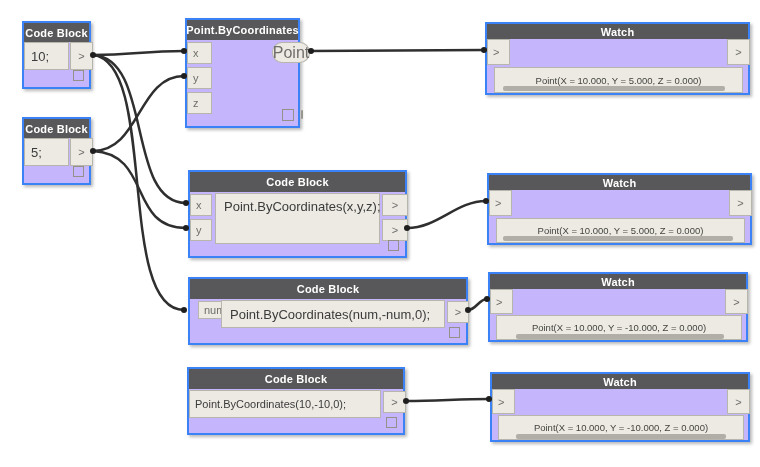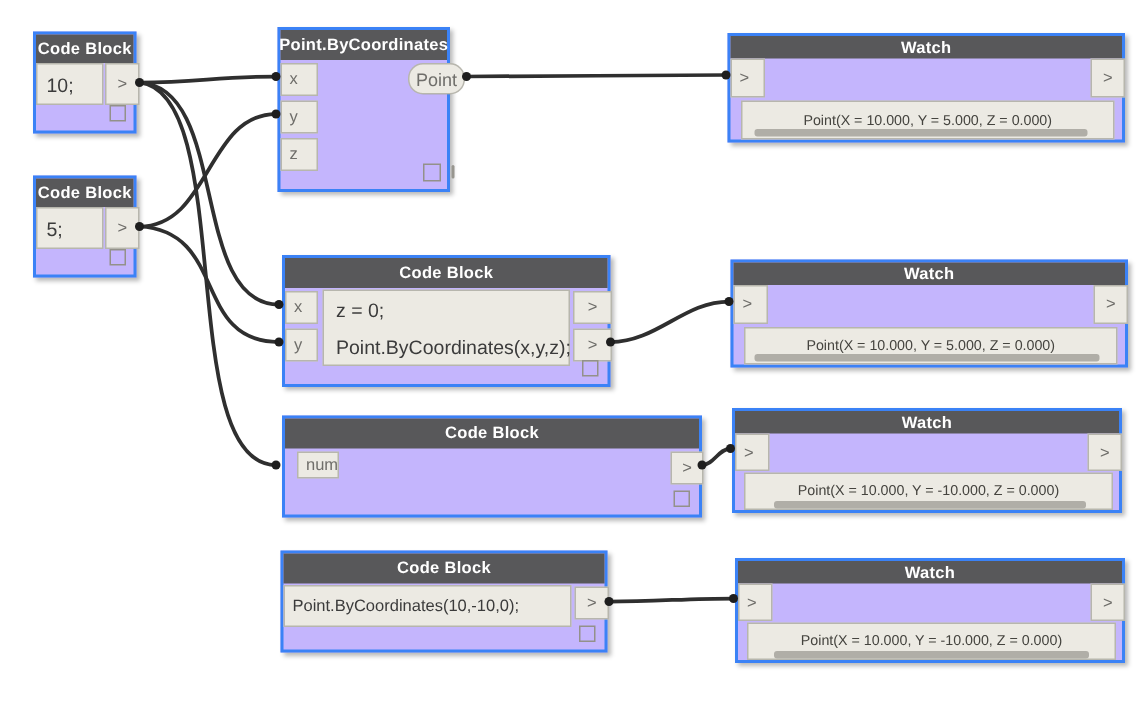--- a/index.html
+++ b/index.html
@@ -43,41 +43,41 @@
     <div class="cell code" style="left:0;top:19px;width:45px;height:28px;padding-left:6px;">5;</div>
     <div class="cell portlbl out" style="left:46px;top:19px;width:23px;height:28px;">&gt;</div>
     <div class="chk" style="right:5px;bottom:6px;"></div>
   </div>
 
   <div class="node" style="left:185px;top:18px;width:115px;height:110px;">
     <div class="hdr" style="height:20px;">Point.ByCoordinates</div>
     <div class="cell portlbl in" style="left:0;top:22px;width:25px;height:22px;">x</div>
     <div class="cell portlbl in" style="left:0;top:47px;width:25px;height:22px;">y</div>
     <div class="cell portlbl in" style="left:0;top:72px;width:25px;height:22px;">z</div>
-    <div class="cell portlbl out" style="left:85px;top:22px;width:38px;height:21px;font-size:12px;border-radius:10px;">Point</div>
+    <div class="cell portlbl out" style="left:85px;top:22px;width:38px;height:21px;font-size:16px;border-radius:10px;">Point</div>
     <div class="chk" style="left:95px;top:89px;width:10px;height:10px;"></div>
     <div class="ibar" style="left:114px;top:90px;"></div>
   </div>
 
   <div class="node" style="left:188px;top:170px;width:219px;height:88px;">
     <div class="hdr" style="height:20px;">Code Block</div>
     <div class="cell portlbl in" style="left:0;top:22px;width:22px;height:22px;">x</div>
     <div class="cell portlbl in" style="left:0;top:47px;width:22px;height:22px;">y</div>
     <div class="cell codelines" style="position:absolute;left:25px;top:21px;width:165px;height:51px;padding-left:8px;box-sizing:border-box;background:#eceae3;border:1px solid rgba(140,138,130,.55);">
-      <div>z = 0;</div>
       <div>Point.ByCoordinates(x,y,z);</div>
     </div>
     <div class="cell portlbl out" style="left:192px;top:22px;width:26px;height:22px;">&gt;</div>
     <div class="cell portlbl out" style="left:192px;top:47px;width:26px;height:22px;">&gt;</div>
     <div class="chk" style="right:6px;bottom:5px;"></div>
   </div>
 
   <div class="node" style="left:188px;top:277px;width:280px;height:68px;">
     <div class="hdr" style="height:20px;">Code Block</div>
     <div class="cell portlbl in" style="left:8px;top:22px;width:28px;height:18px;">num</div>
+    <div class="cell code" style="left:31px;top:21px;width:224px;height:28px;padding-left:8px;">Point.ByCoordinates(num,-num,0);</div>
     <div class="cell portlbl out" style="left:257px;top:22px;width:22px;height:22px;">&gt;</div>
     <div class="chk" style="right:6px;bottom:5px;"></div>
   </div>
 
   <div class="node" style="left:187px;top:367px;width:218px;height:68px;">
     <div class="hdr" style="height:20px;">Code Block</div>
     <div class="cell code" style="left:0;top:21px;width:192px;height:28px;padding-left:5px;font-size:11px;">Point.ByCoordinates(10,-10,0);</div>
     <div class="cell portlbl out" style="left:194px;top:22px;width:23px;height:22px;">&gt;</div>
     <div class="chk" style="right:6px;bottom:5px;"></div>
   </div>

